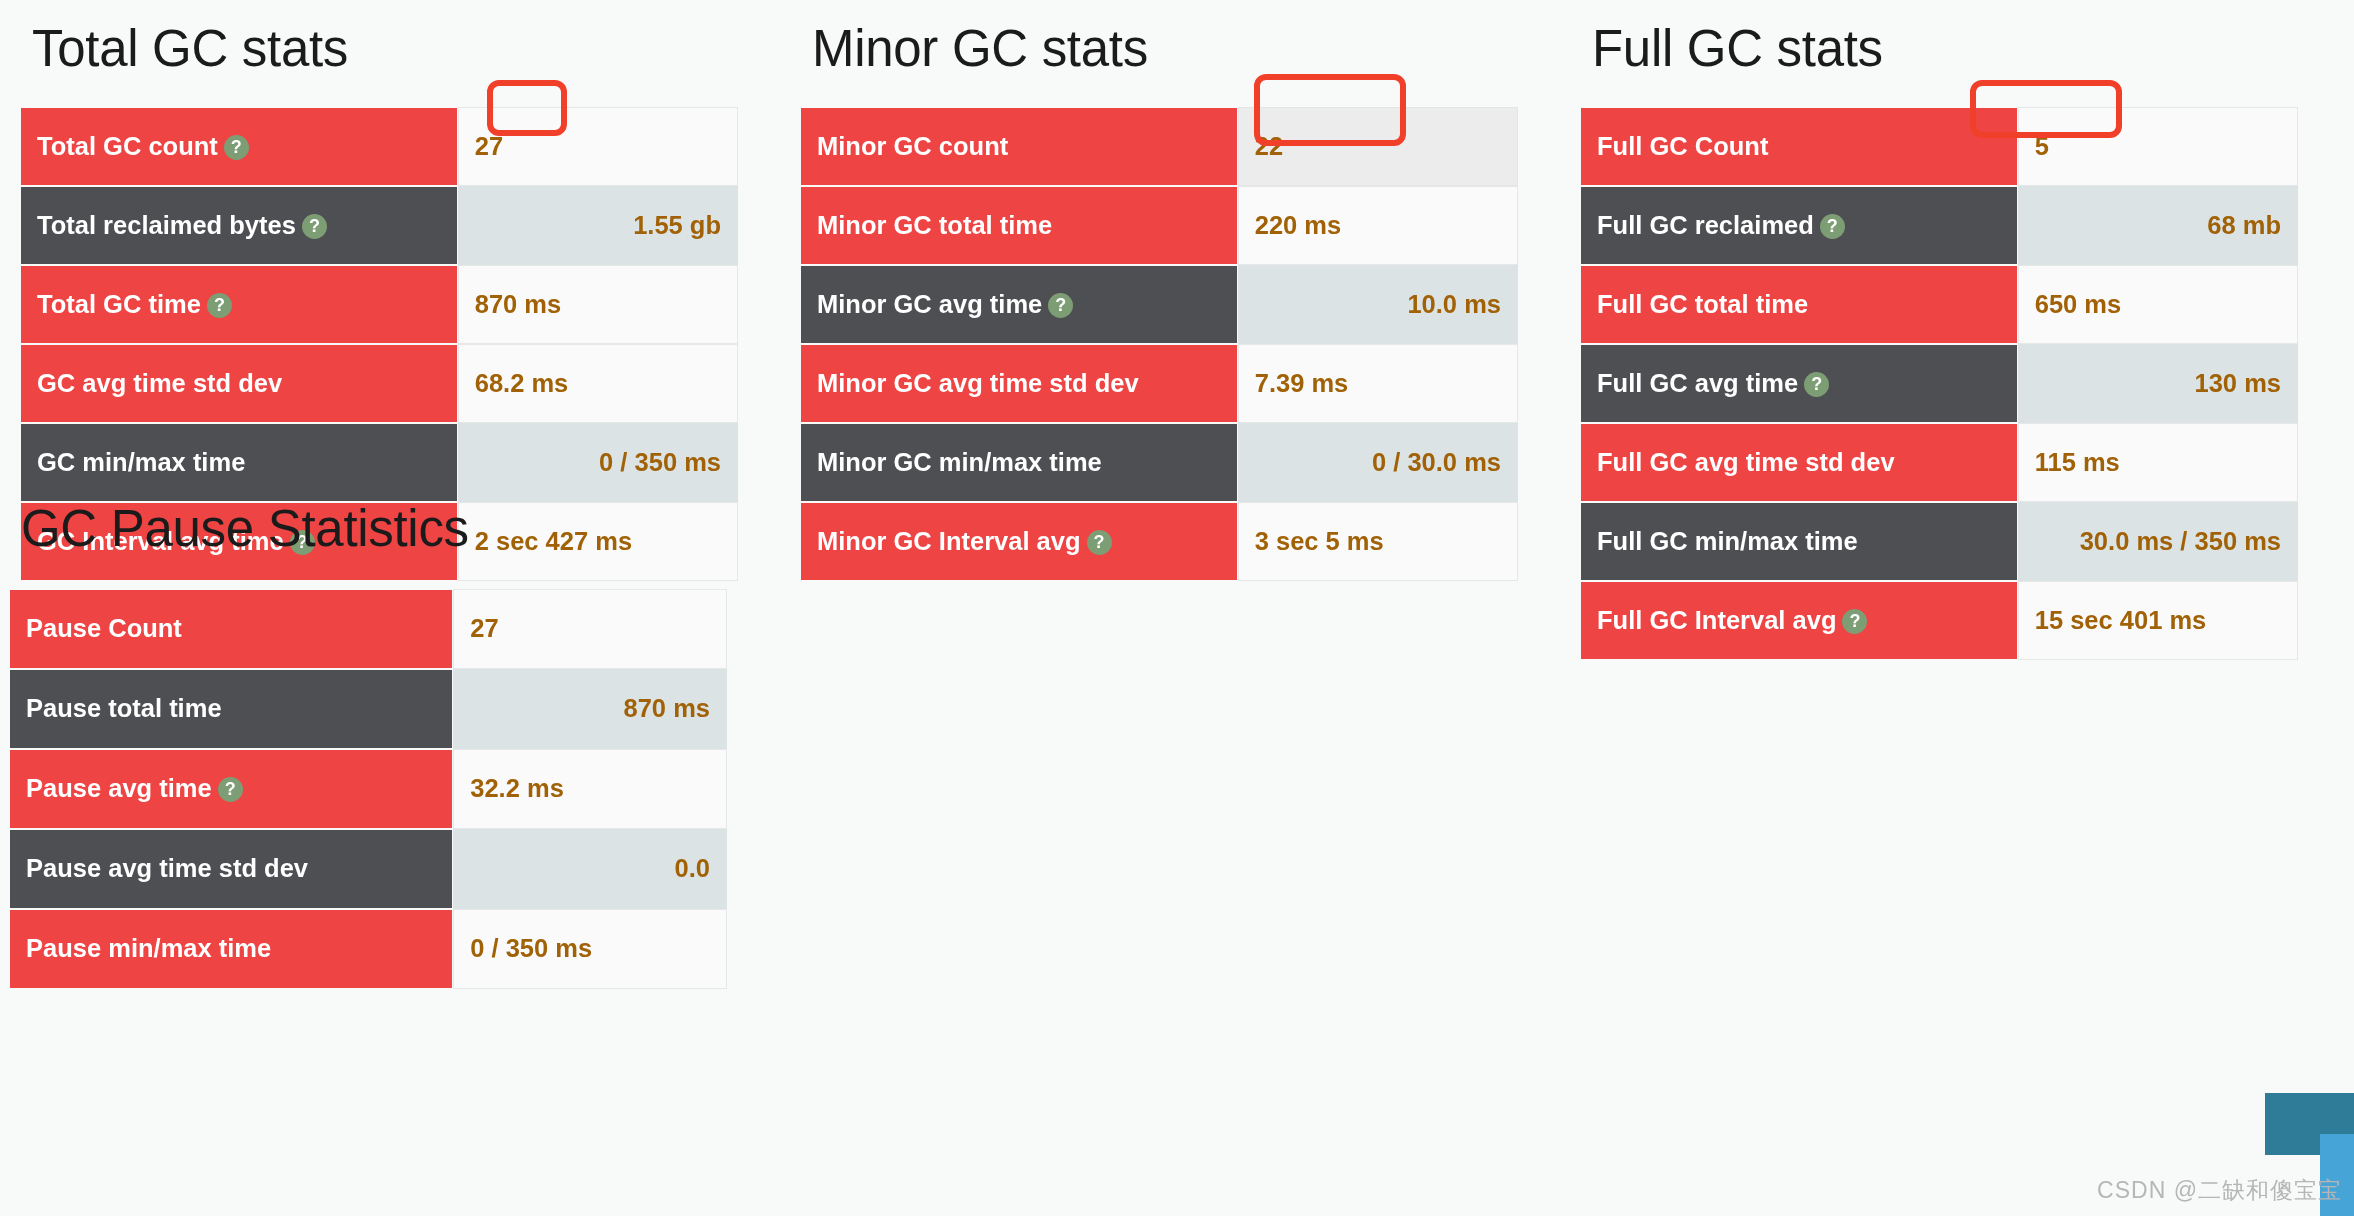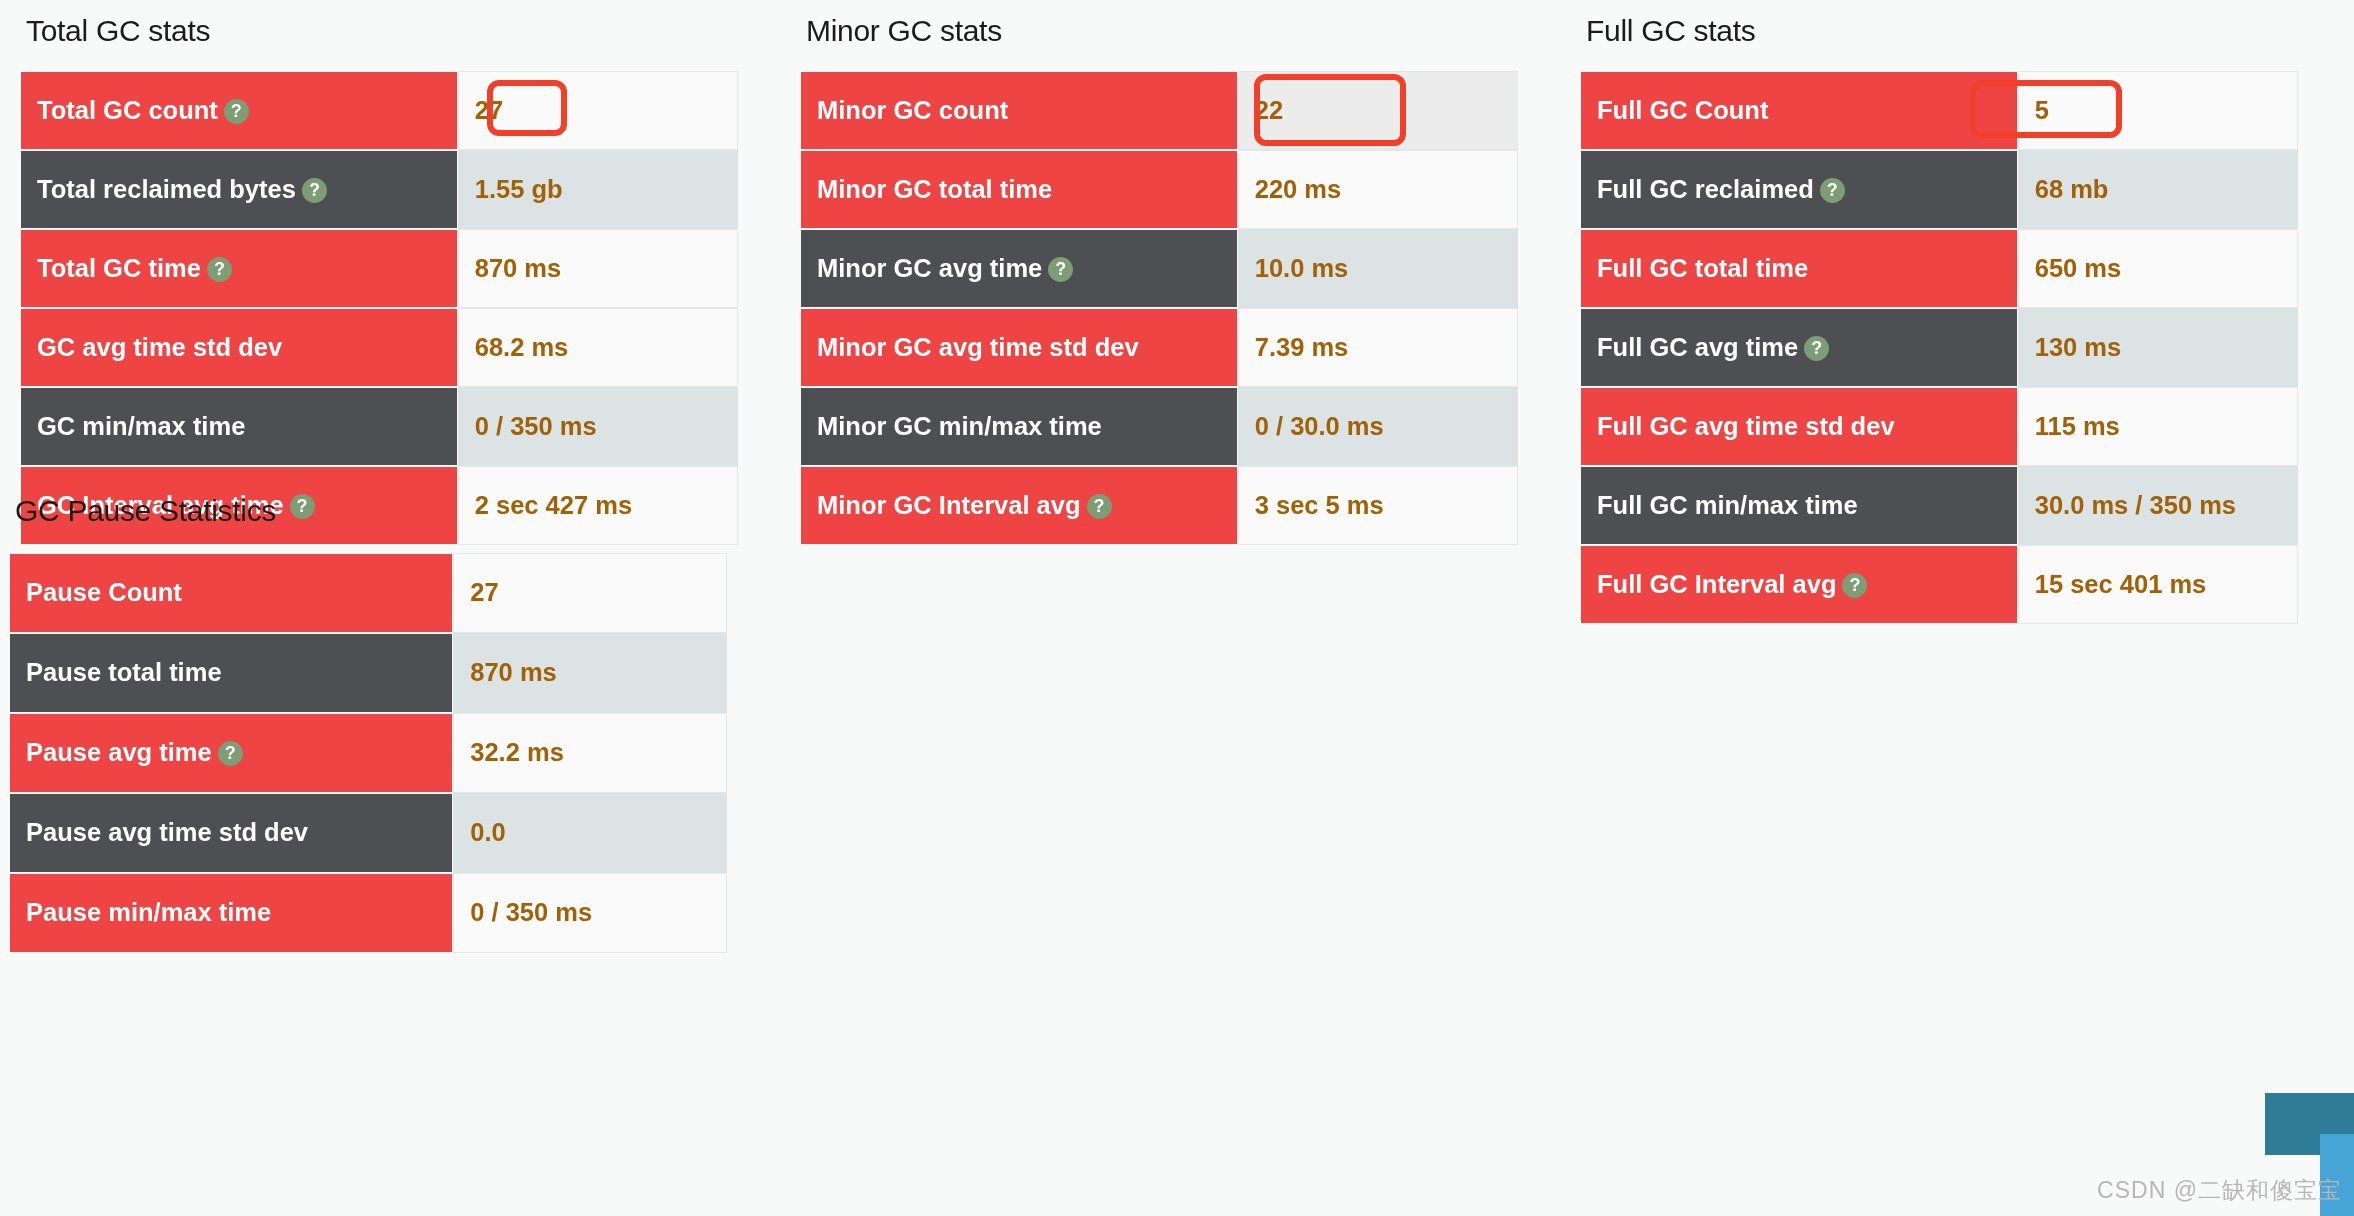--- a/index.html
+++ b/index.html
@@ -31,25 +31,25 @@
     width: 2314px;
     display: flex;
     gap: 62px;
   }
   .panel {
     width: 718px;
     flex: 0 0 718px;
   }
 
   .panel-title {
-    font-size: 30px;
+    font-size: 51px;
     font-weight: 400;
     color: #1b1b1b;
     letter-spacing: -0.3px;
-    margin: 6px;
+    margin: 12px;
     padding: 8px 0 16px 0;
     line-height: 1.15;
     font-family: "Liberation Sans", sans-serif;
   }
 
   table.stats {
     border-collapse: separate;
     border-spacing: 0;
     width: 100%;
     table-layout: fixed;
@@ -79,20 +79,21 @@
   }
   table.stats td {
     color: #a16207;
     font-weight: 700;
     background: #fafafa;
     border-color: #e6e8e8;
   }
   table.stats tr.alt td {
     background: #dce3e5;
     border-color: #dce3e5;
+    text-align: right;
   }
   table.stats tr.alt th { background: #4e4f53; }
   table.stats tr.greycell td {
     background: #ececec;
     border-color: #e4e5e5;
   }
 
   
   .panel table.stats th { width: 62%; }
   .panel table.stats td { width: 38%; }

